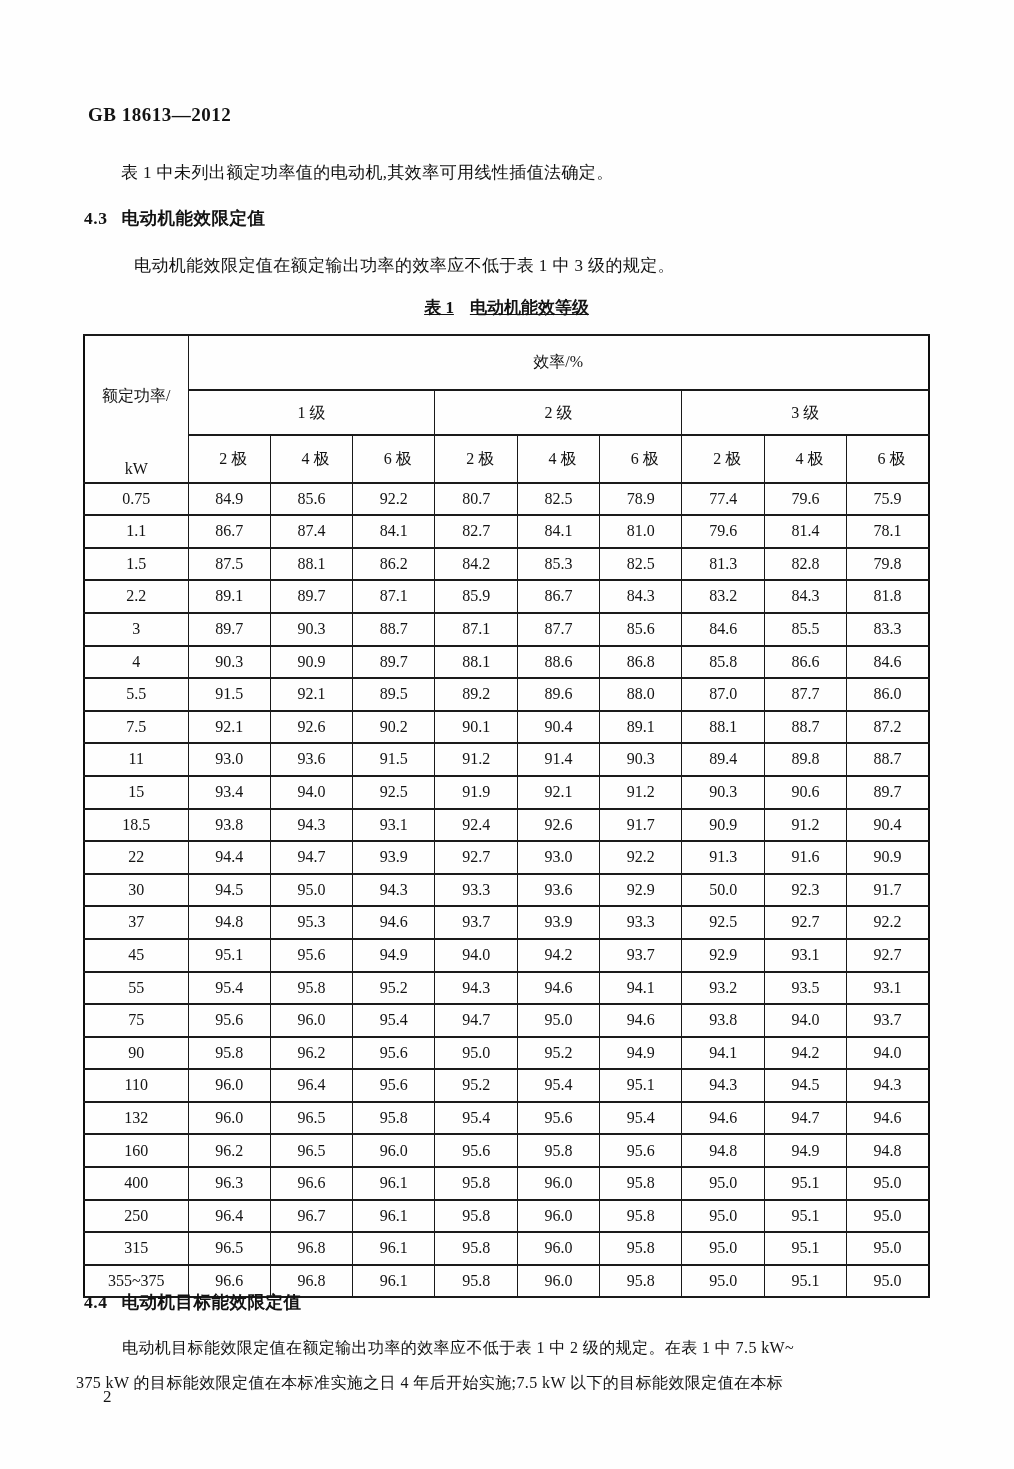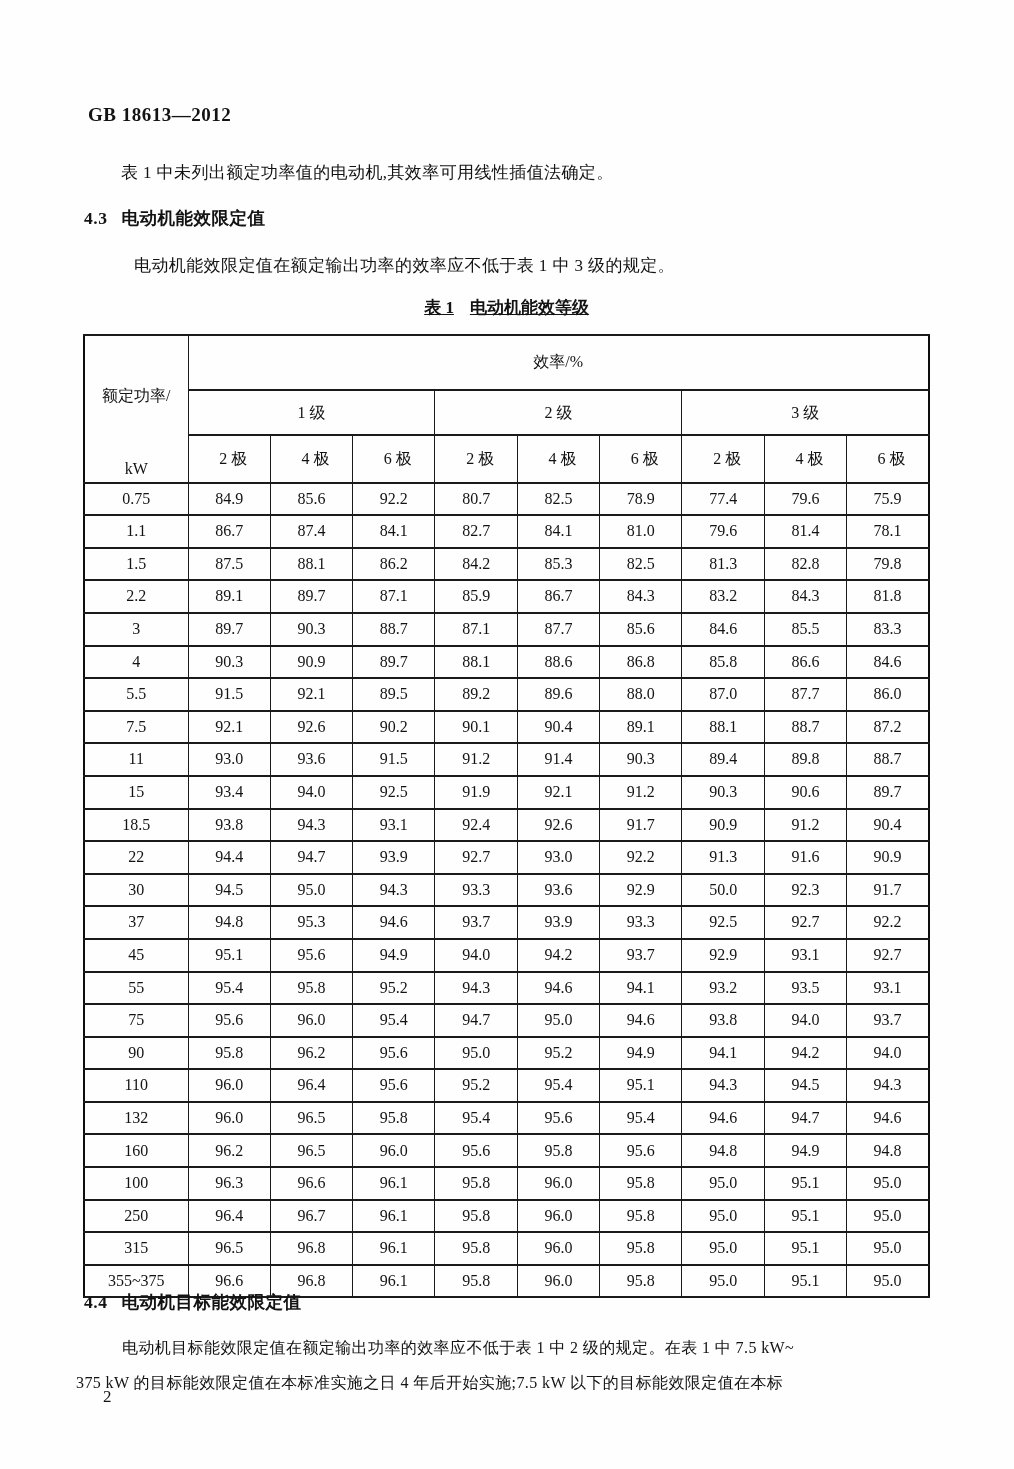--- a/index.html
+++ b/index.html
@@ -401,21 +401,21 @@
           <td>96.5</td>
           <td>96.0</td>
           <td>95.6</td>
           <td>95.8</td>
           <td>95.6</td>
           <td>94.8</td>
           <td>94.9</td>
           <td>94.8</td>
         </tr>
         <tr>
-          <td>100</td>
+          <td>400</td>
           <td>96.3</td>
           <td>96.6</td>
           <td>96.1</td>
           <td>95.8</td>
           <td>96.0</td>
           <td>95.8</td>
           <td>95.0</td>
           <td>95.1</td>
           <td>95.0</td>
         </tr>

